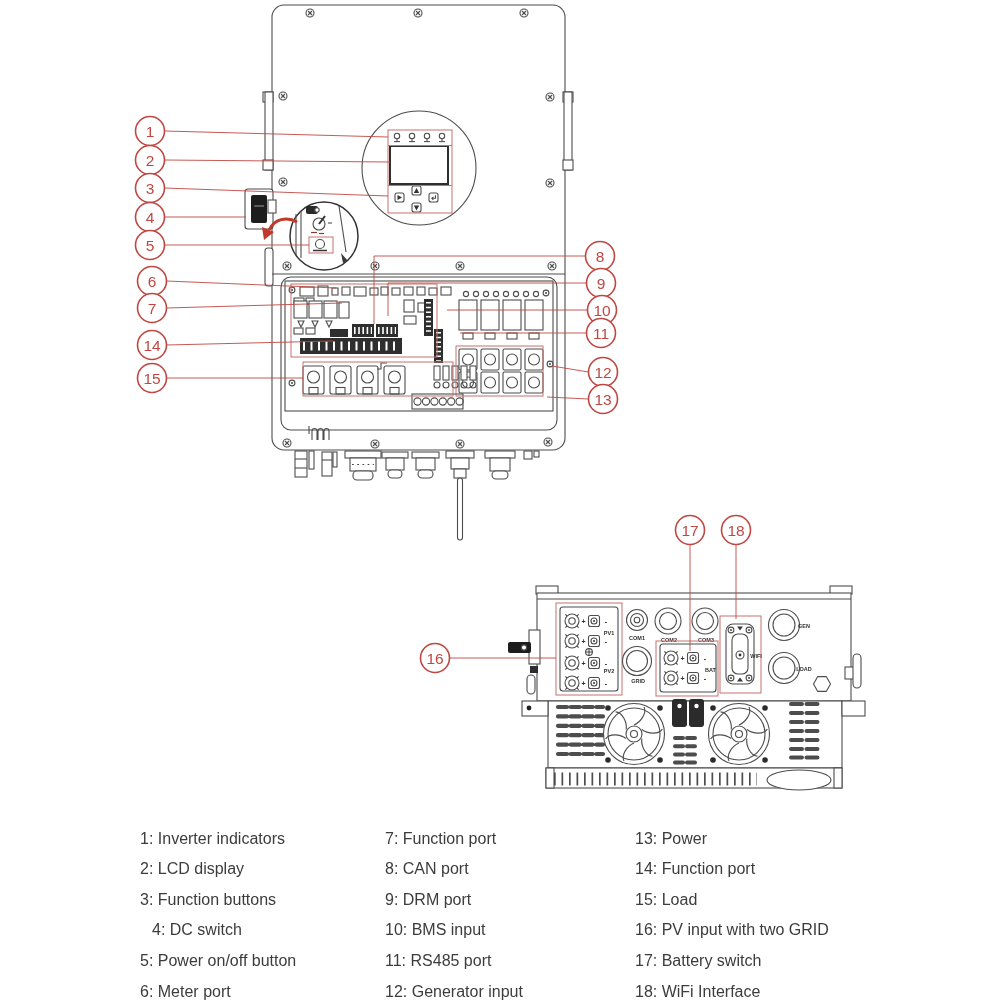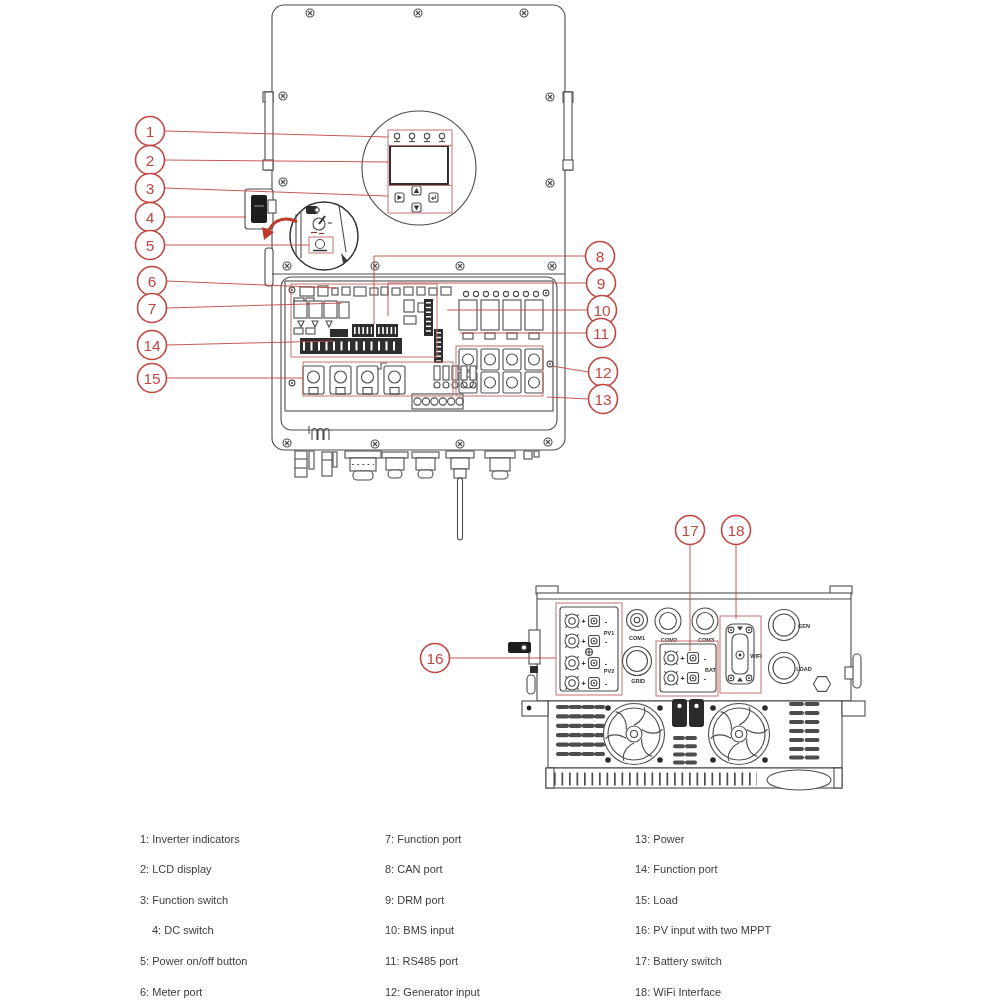--- a/index.html
+++ b/index.html
@@ -10,21 +10,21 @@
   .lnf{fill:#ffffff;stroke:#4d4d4d;stroke-width:1.1;}
   .dk {fill:#2e2e2e;stroke:none;}
   .redbox{stroke:#c4736f;fill:none;stroke-width:1;}
   .leader{stroke:#bf4742;fill:none;stroke-width:0.9;}
   .callout circle{fill:#ffffff;stroke:#bf4742;stroke-width:1.6;}
   .callout text{fill:#bf4742;font:15.5px "Liberation Sans",sans-serif;text-anchor:middle;}
   .plabel{fill:#2f2f2f;font-weight:bold;font-size:5.5px;text-anchor:middle;
           font-family:"Liberation Sans",sans-serif;}
   .pol{fill:#2f2f2f;font-weight:bold;font-size:7px;text-anchor:middle;
        font-family:"Liberation Sans",sans-serif;}
-  .legend-item{position:absolute;font-size:11px;line-height:20px;color:#3c3c3c;white-space:nowrap;}
+  .legend-item{position:absolute;font-size:16px;line-height:20px;color:#3c3c3c;white-space:nowrap;}
 </style>
 </head>
 <body>
 
 <div id="stage">
 <svg width="1000" height="1000" viewBox="0 0 1000 1000">
   <defs>
     <g id="screw">
           <circle r="4" class="lnf"></circle>
           <line x1="-2" y1="-2" x2="2" y2="2" class="ln" stroke-width="0.8"></line>
@@ -587,32 +587,32 @@
     <g class="callout" transform="translate(736,530)">
           <circle r="14.5"></circle>
           <text y="5.5">18</text>
         </g>
   </g>
 </svg>
 
   <div>
     <div class="legend-item" style="left:140px;top:829px">1: Inverter indicators</div>
     <div class="legend-item" style="left:140px;top:859px">2: LCD display</div>
-    <div class="legend-item" style="left:140px;top:890px">3: Function switch</div>
+    <div class="legend-item" style="left:140px;top:890px">3: Function buttons</div>
     <div class="legend-item" style="left:152px;top:920px">4: DC switch</div>
     <div class="legend-item" style="left:140px;top:951px">5: Power on/off button</div>
     <div class="legend-item" style="left:140px;top:982px">6: Meter port</div>
 
     <div class="legend-item" style="left:385px;top:829px">7: Function port</div>
     <div class="legend-item" style="left:385px;top:859px">8: CAN port</div>
     <div class="legend-item" style="left:385px;top:890px">9: DRM port</div>
     <div class="legend-item" style="left:385px;top:920px">10: BMS input</div>
     <div class="legend-item" style="left:385px;top:951px">11: RS485 port</div>
     <div class="legend-item" style="left:385px;top:982px">12: Generator input</div>
 
     <div class="legend-item" style="left:635px;top:829px">13: Power</div>
     <div class="legend-item" style="left:635px;top:859px">14: Function port</div>
     <div class="legend-item" style="left:635px;top:890px">15: Load</div>
-    <div class="legend-item" style="left:635px;top:920px">16: PV input with two MPPT</div>
+    <div class="legend-item" style="left:635px;top:920px">16: PV input with two GRID</div>
     <div class="legend-item" style="left:635px;top:951px">17: Battery switch</div>
     <div class="legend-item" style="left:635px;top:982px">18: WiFi Interface</div>
   </div>
 </div>
 
 </body></html>

